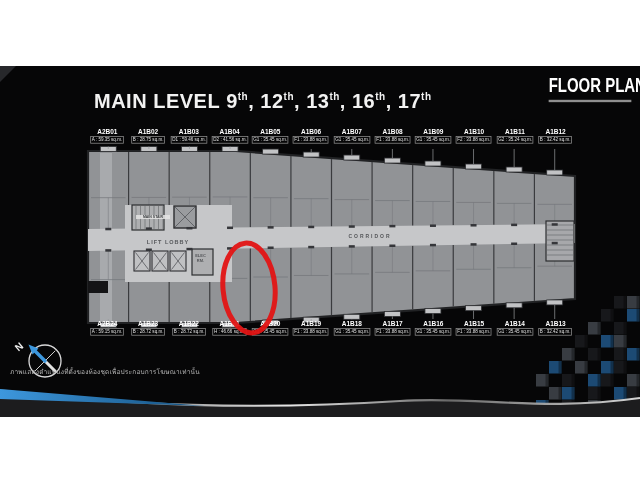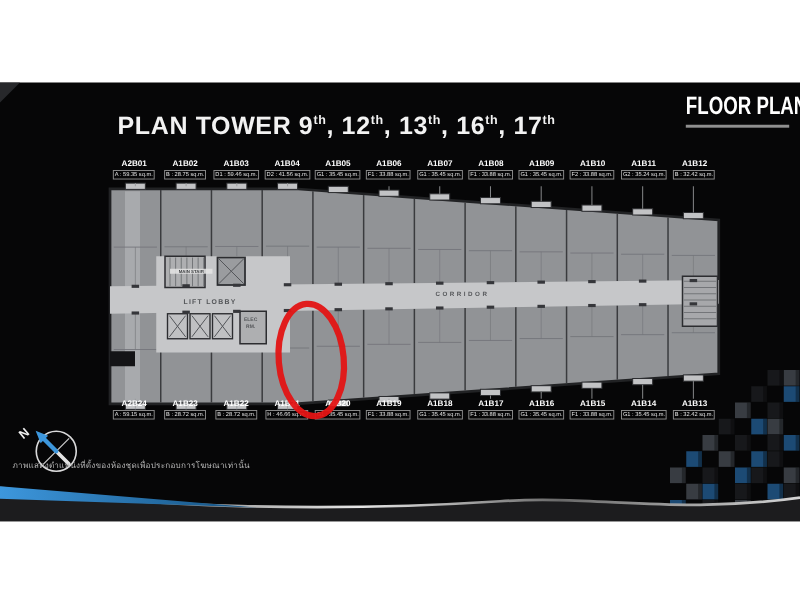--- a/index.html
+++ b/index.html
@@ -324,21 +324,21 @@
       <text x="15" y="350" font-size="10" font-weight="bold" fill="#f0f0f0" font-family="Liberation Sans, sans-serif" transform="rotate(-40 19 346)">N</text>
     </g>
 
     <g>
       <path d="M0,390 C120,406 260,410 400,401 C480,396 540,412 640,398 L640,417 L0,417 Z" fill="#1c1c1e"></path>
       <path d="M0,390 C120,406 260,410 400,401 C480,396 540,412 640,398" fill="none" stroke="url(#gradSilver)" stroke-width="2.2" opacity="0.95"></path>
       <polygon points="0,389 205,406 0,399" fill="url(#gradBlue)"></polygon>
     </g>
   </svg>
 
-  <div id="plan-title"><span>PLAN TOWER</span><span id="title-levels"><span>9</span><sup>th</sup>, <span>12</span><sup>th</sup>, <span>13</span><sup>th</sup>, <span>16</span><sup>th</sup>, <span>17</span><sup>th</sup></span></div>
+  <div id="plan-title"><span>MAIN LEVEL</span><span id="title-levels"><span>9</span><sup>th</sup>, <span>12</span><sup>th</sup>, <span>13</span><sup>th</sup>, <span>16</span><sup>th</sup>, <span>17</span><sup>th</sup></span></div>
 
   <div id="brand">
     <div class="b1">FLOOR PLAN</div>
   </div>
 
   <div id="top-units" class="unit-row">
       <div class="unit-cell">
         <div class="u-name">A2B01</div>
         <div class="u-area">A : 59.35 sq.m.</div>
       </div>

